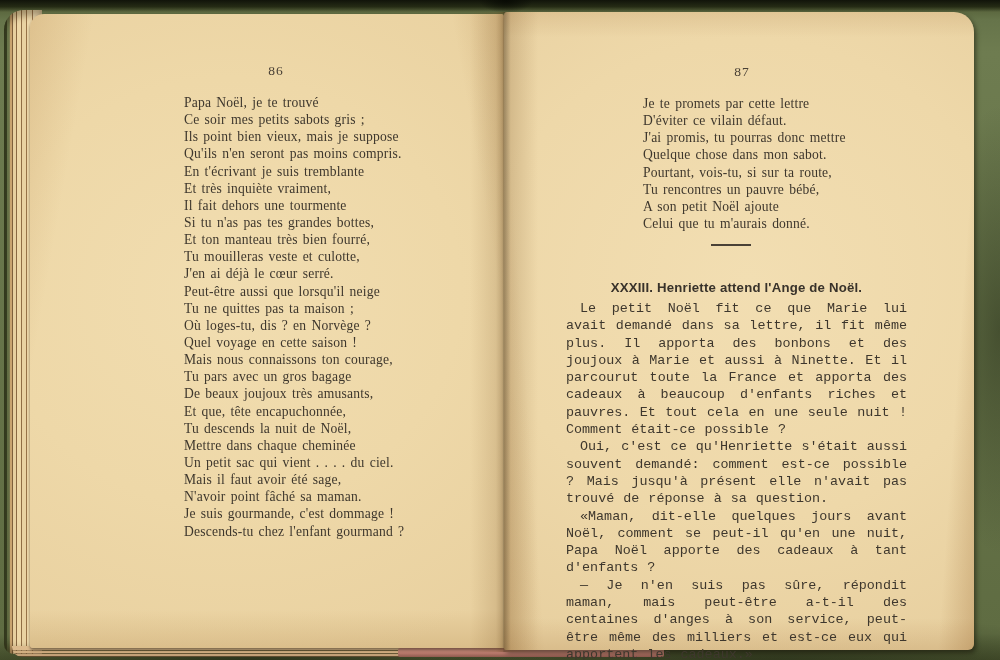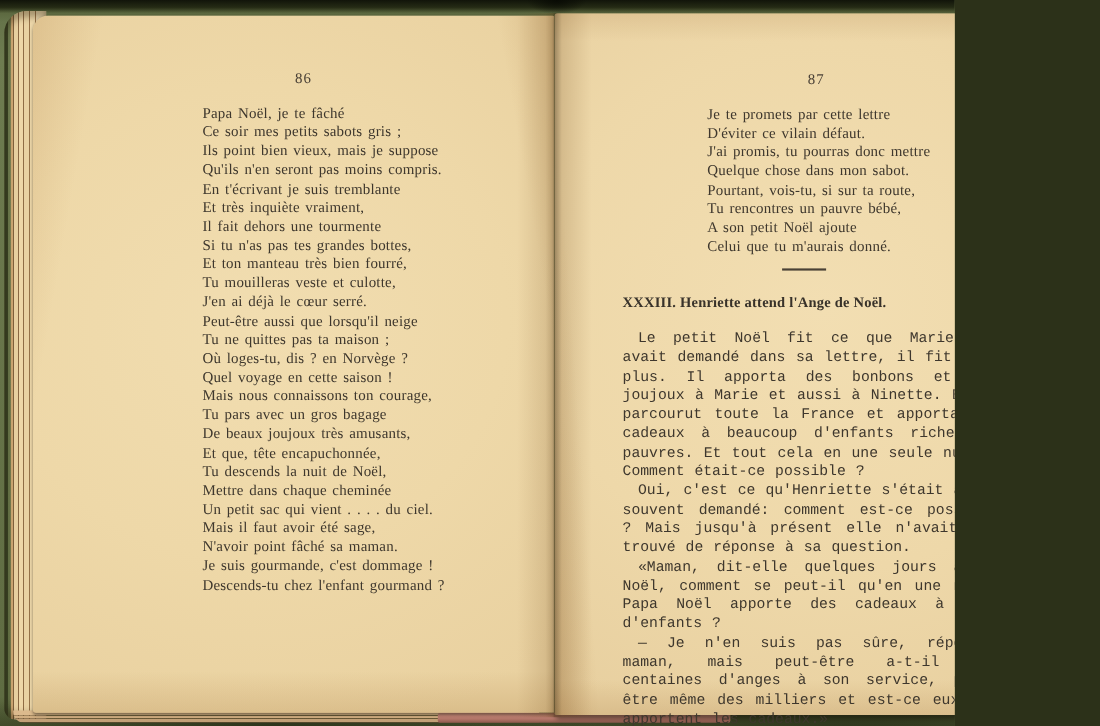--- a/index.html
+++ b/index.html
@@ -1,17 +1,17 @@
 <!DOCTYPE html>
 <html><head>
 <meta charset="utf-8">
 <style>
   html,body { margin:0; padding:0; background:#2c3119; }
   .scene {
-    position:relative; width:868px; height:660px; overflow:hidden;
+    position:relative; width:1000px; height:660px; overflow:hidden;
     font-family:"Liberation Serif", serif;
     background: linear-gradient(180deg, #4e5831 0%, #66744a 3%, #6e7c50 8%, #5f6c42 96%, #454f2c 100%);
   }
   
   .cover-shading {
     position:absolute; inset:0; pointer-events:none;
     background:
       radial-gradient(ellipse 420px 60px at 250px 660px, rgba(25,30,14,.55), transparent 70%),
       radial-gradient(ellipse 500px 70px at 770px 662px, rgba(25,30,14,.5), transparent 70%),
       radial-gradient(ellipse 80px 300px at 999px 330px, rgba(30,36,18,.45), transparent 75%);
@@ -86,22 +86,22 @@
   .poem {
     position:absolute; font-size:13.6px; line-height:17.15px;
     color:#3e372d; letter-spacing:.2px; word-spacing:1.5px; white-space:nowrap;
   }
   .poem div { height:17.15px; }
   .section-divider {
     position:absolute; left:207px; top:232px; width:40px; height:1.5px;
     background:#4a4136;
   }
   .section-heading {
-    position:absolute; left:62px; top:255px; width:341px; 
-    font-family:Liberation Serif, serif; font-weight:bold;
+    position:absolute; left:62px; top:268px; width:341px; text-align:center;
+    font-family:Liberation Sans, sans-serif; font-weight:bold;
     font-size:13.2px; color:#38322a; letter-spacing:.2px; white-space:nowrap;
   }
   .body-text {
     position:absolute; left:62px; top:288px; width:341px;
     font-size:13.4px; line-height:17.3px; text-align:justify;
     color:#3e372d; word-spacing:1px;font-family:Liberation Mono, monospace;
   }
   .body-text p { margin:0; text-indent:14px; }
 </style>
 </head>
@@ -112,21 +112,21 @@
   <div class="top-band"></div>
   <div class="top-notch"></div>
 
   <div class="edges-left"></div>
   <div class="edges-bottom"></div>
   <div class="edges-bottom-pink"></div>
 
   <div class="page-left">
     <div class="folio" style="left:246px; top:49px;">86</div>
     <div class="poem" style="left:154px; top:80px;">
-        <div>Papa Noël, je te fâché</div>
+        <div>Papa Noël, je te trouvé</div>
         <div>Ce soir mes petits sabots gris ;</div>
         <div>Ils point bien vieux, mais je suppose</div>
         <div>Qu'ils n'en seront pas moins compris.</div>
         <div>En t'écrivant je suis tremblante</div>
         <div>Et très inquiète vraiment,</div>
         <div>Il fait dehors une tourmente</div>
         <div>Si tu n'as pas tes grandes bottes,</div>
         <div>Et ton manteau très bien fourré,</div>
         <div>Tu mouilleras veste et culotte,</div>
         <div>J'en ai déjà le cœur serré.</div>

